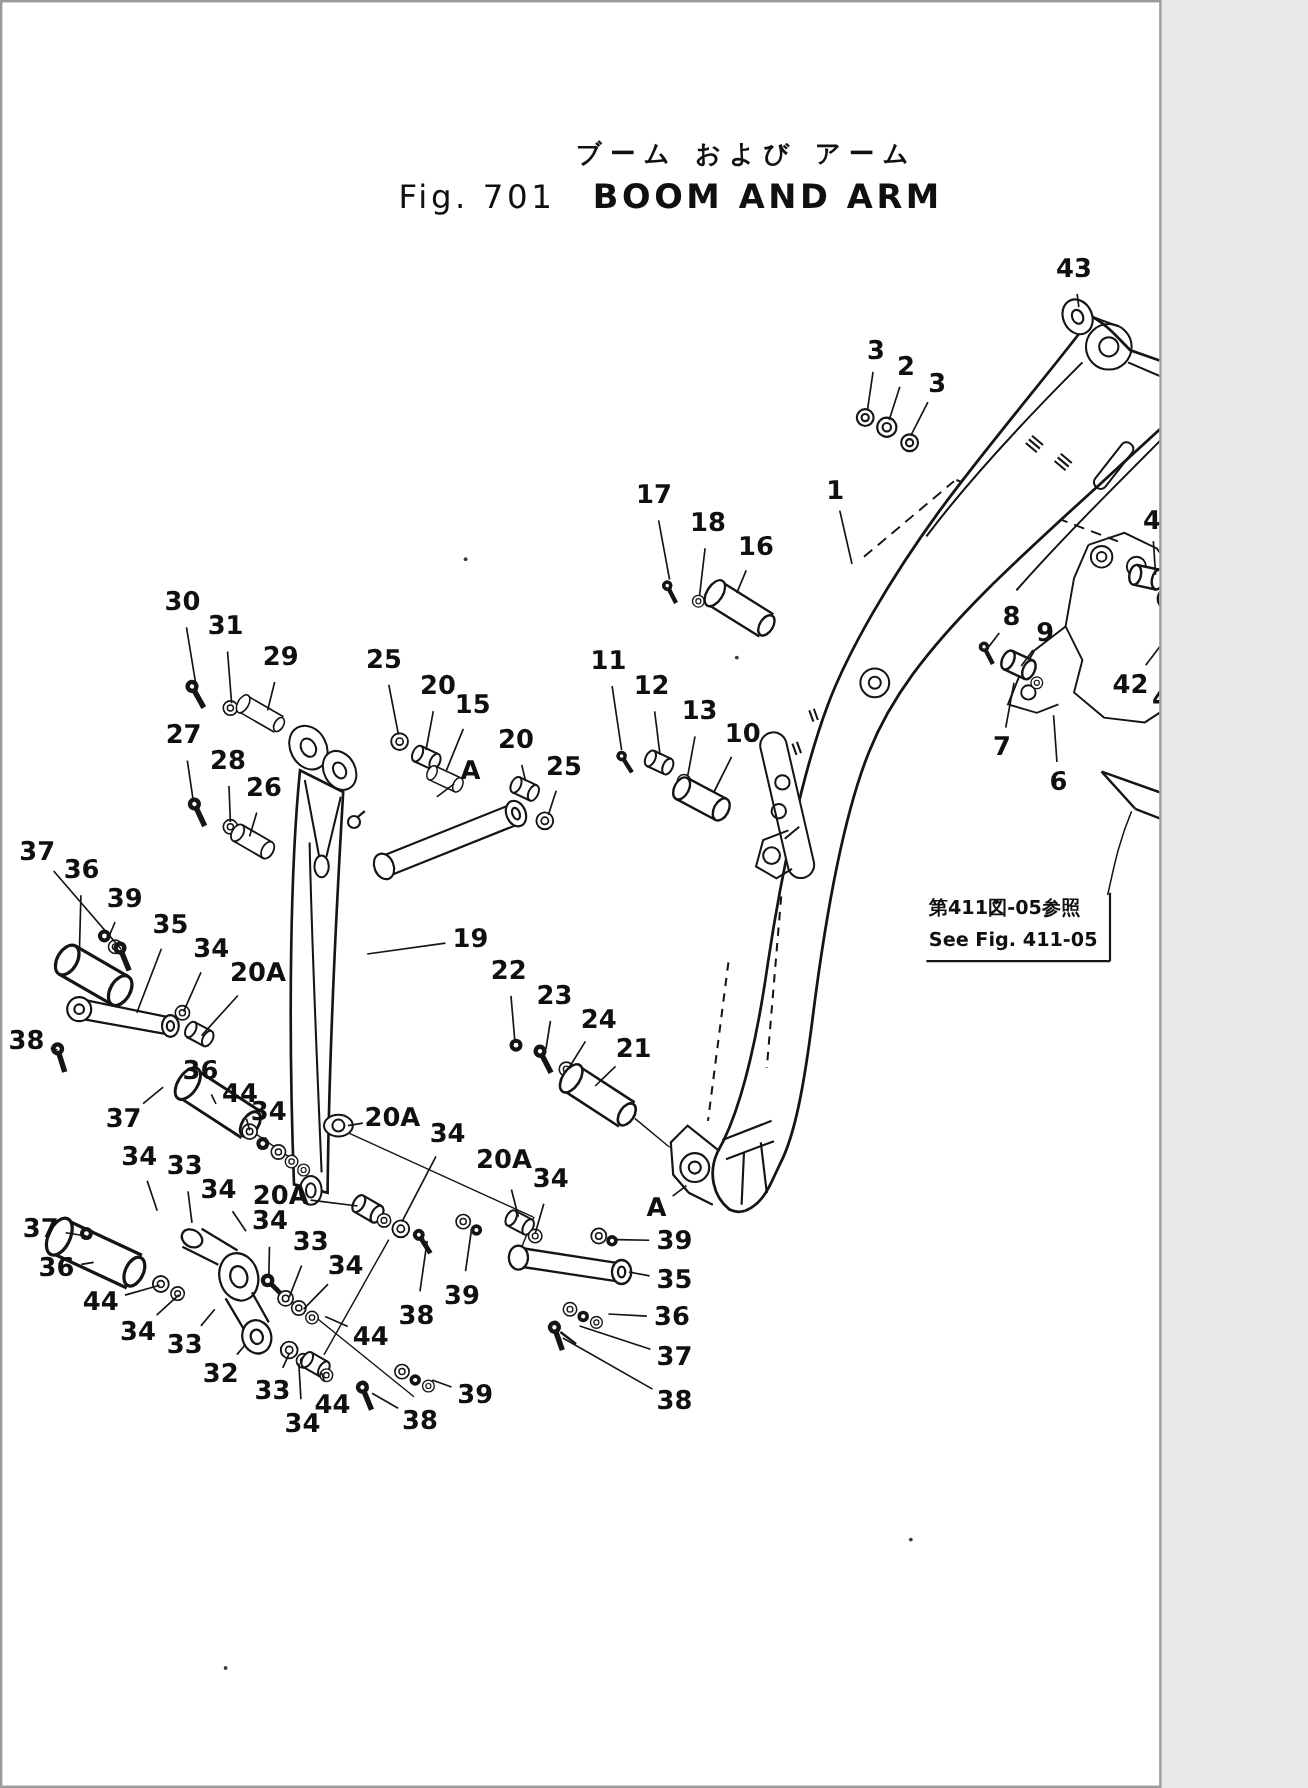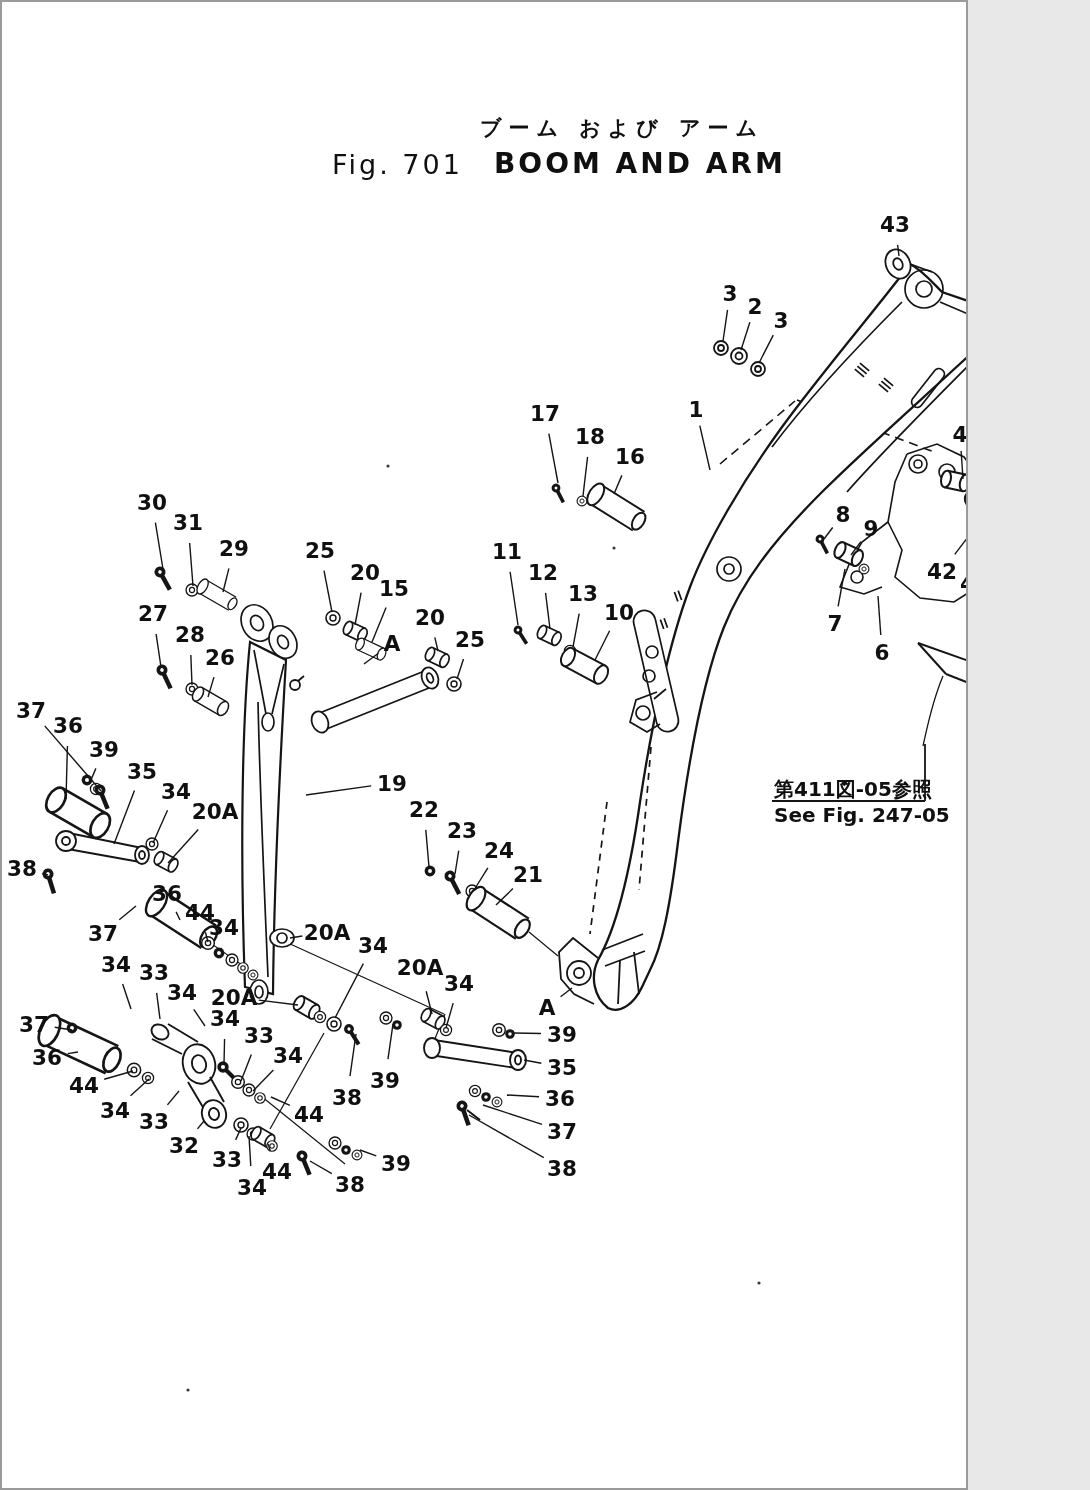--- a/index.html
+++ b/index.html
@@ -20,37 +20,37 @@
   .fig-label{
     left:330px;top:147px;
     font-size:27px;font-weight:400;letter-spacing:3px;color:#101010;
   }
   .title-en{
     left:492px;top:145px;
     font-size:28px;font-weight:700;letter-spacing:3px;color:#101010;
   }
   .note{
     left:772px;top:742px;
-    font-size:20px;font-weight:700;color:#101010;line-height:26px;margin-top:32px;
+    font-size:16px;font-weight:700;color:#101010;line-height:26px;
   }
   svg{position:absolute;left:0;top:0;}
   .ln{stroke:#151515;fill:none;}
 </style>
 </head>
 <body>
 
 <div class="page">
 
   <div class="abs title-ja">ブーム および アーム</div>
   <div class="abs fig-label">Fig. 701</div>
   <div class="abs title-en">BOOM AND ARM</div>
 
   <div class="abs note">
     <div>第411図-05参照</div>
-    <div>See Fig. 247-05</div>
+    <div>See Fig. 411-05</div>
   </div>
 
   <svg id="diagram" width="1090" height="1490" viewBox="0 0 1090 1490">
     <defs>
       <g id="washer">
           <circle r="7" fill="#fff" stroke="#151515" stroke-width="1.6"></circle>
           <circle r="3" fill="#fff" stroke="#151515" stroke-width="1.4"></circle>
         </g>
       <g id="nut">
           <circle r="6" fill="#151515"></circle>

